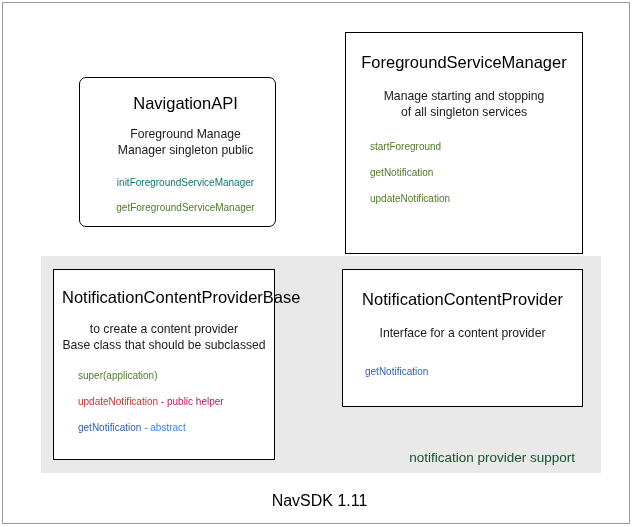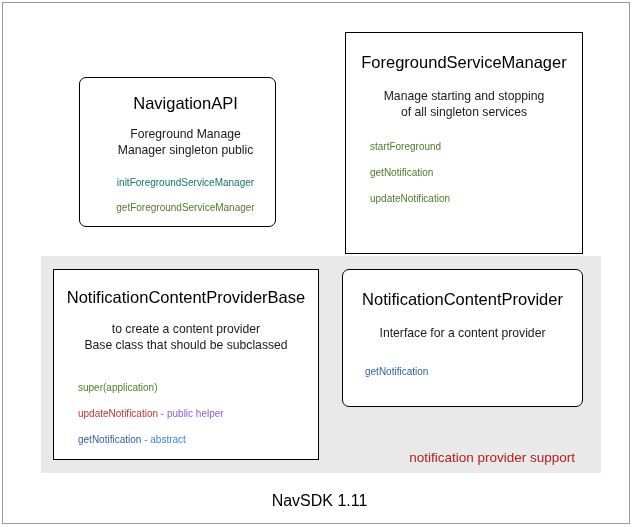--- a/index.html
+++ b/index.html
@@ -36,21 +36,21 @@
     top: 253px;
     width: 560px;
     height: 217px;
     background: #e9e9e9;
   }
   #group-panel-label {
     position: absolute;
     right: 26px;
     bottom: 8px;
     font-size: 13.5px;
-    color: #b91c1c;
+    color: #14532d;
     white-space: nowrap;
   }
   
   .class-box {
     position: absolute;
     background: #ffffff;
     border: 1.6px solid #000000;
     box-sizing: border-box;
   }
   .class-title {
@@ -93,25 +93,25 @@
 
   #box-foregroundservicemanager {
     left: 342px; top: 29px; width: 238px; height: 222px;
     padding: 20px 14px 0 14px;
   }
   #box-foregroundservicemanager .class-desc { margin-top: 16px; }
   #box-foregroundservicemanager .member-list { margin-top: 20px; padding-left: 10px; text-align: left; }
   #box-foregroundservicemanager .member { margin-bottom: 13px; }
 
   #box-notificationcontentproviderbase {
-    left: 50px; top: 266px; width: 266px; height: 191px;
+    left: 50px; top: 266px; width: 222px; height: 191px;
     padding: 18px 8px 0 8px;
   }
   #box-notificationcontentproviderbase .class-desc { margin-top: 14px; }
-  #box-notificationcontentproviderbase .member-list { margin-top: 28px; padding-left: 16px; text-align: left; }
+  #box-notificationcontentproviderbase .member-list { margin-top: 16px; padding-left: 16px; text-align: left; }
   #box-notificationcontentproviderbase .member { margin-bottom: 13px; }
 
   #box-notificationcontentprovider {
     left: 339px; top: 266px; width: 241px; height: 138px;
     padding: 20px 10px 0 10px;
   }
   #box-notificationcontentprovider .class-desc { margin-top: 16px; }
   #box-notificationcontentprovider .member-list { margin-top: 24px; padding-left: 12px; text-align: left; }
   #box-notificationcontentprovider .member { margin-bottom: 10px; }
 
@@ -175,29 +175,29 @@
       <div class="class-title">NotificationContentProviderBase</div>
       <div class="class-desc">
         <div>to create a content provider</div>
         <div>Base class that should be subclassed</div>
       </div>
       <div class="member-list">
         <div class="member">
           <span class="m-name c-green" style="color: rgb(79, 124, 42);">super(application)</span><span class="m-note" style="color: rgb(128, 128, 128);"></span>
         </div>
         <div class="member">
-          <span class="m-name c-red" style="color: rgb(204, 51, 51);">updateNotification</span><span class="m-note" style="color: #8b5cf6;"> - public helper</span>
+          <span class="m-name c-red" style="color: rgb(204, 51, 51);">updateNotification</span><span class="m-note" style="color: #be185d;"> - public helper</span>
         </div>
         <div class="member">
           <span class="m-name c-blue" style="color: rgb(47, 95, 179);">getNotification</span><span class="m-note" style="color: #3b82f6;"> - abstract</span>
         </div>
       </div>
     </div>
 
-    <div class="class-box" id="box-notificationcontentprovider" style="border-color: rgb(0, 0, 0); border-radius: 7px;">
+    <div class="class-box" id="box-notificationcontentprovider" style="border-color: rgb(0, 0, 0);">
       <div class="class-title">NotificationContentProvider</div>
       <div class="class-desc">
         <div>Interface for a content provider</div>
       </div>
       <div class="member-list">
         <div class="member">
           <span class="m-name c-blue" style="color: rgb(47, 95, 179);">getNotification</span><span class="m-note" style="color: rgb(128, 128, 128);"></span>
         </div>
       </div>
     </div>

